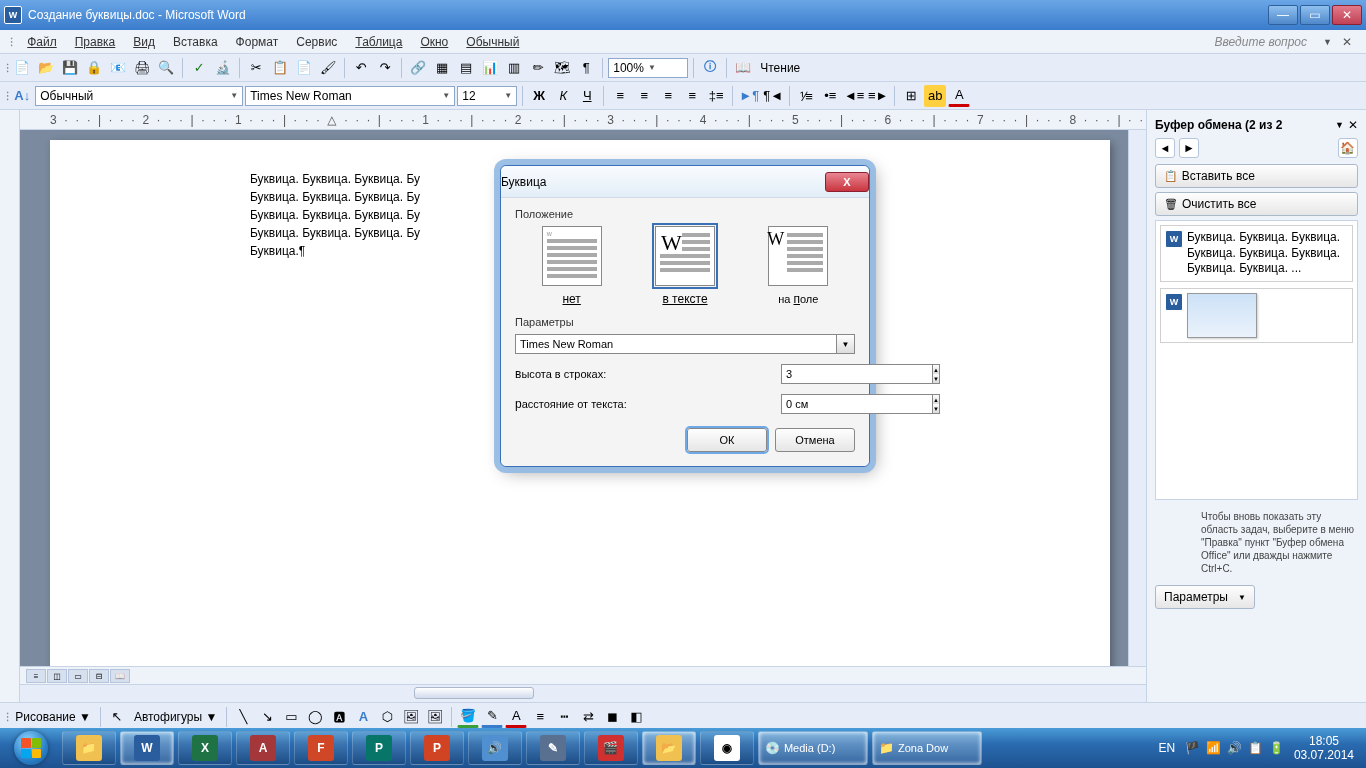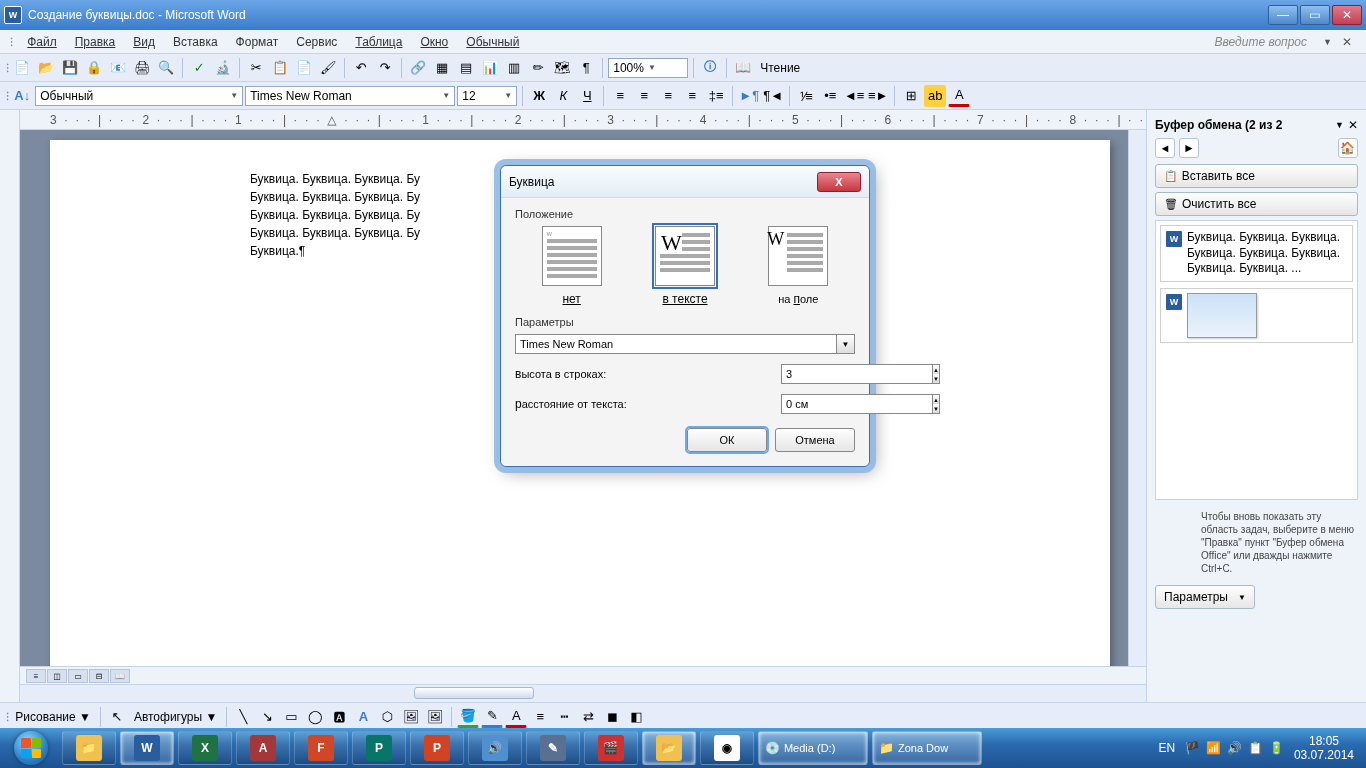--- a/index.html
+++ b/index.html
@@ -45,21 +45,21 @@
 .start-orb { width: 34px; height: 34px; border-radius: 50%; background: radial-gradient(circle at 40% 30%, #8fd4ff, #2a80c8 60%, #145a90); display: grid; grid-template: 1fr 1fr / 1fr 1fr; gap: 1px; padding: 7px; box-shadow: 0 0 5px rgba(0,0,0,.4); }
 .start-orb div { border-radius: 1px; }
 .task-icon { width: 54px; height: 34px; background: linear-gradient(rgba(255,255,255,.15), rgba(0,0,0,.1)); border: 1px solid rgba(255,255,255,.2); border-radius: 3px; display: flex; align-items: center; justify-content: center; cursor: pointer; }
 .task-icon.active { background: linear-gradient(rgba(255,255,255,.35), rgba(255,255,255,.1)); box-shadow: 0 0 4px #fff inset; }
 .app-icon { width: 26px; height: 26px; border-radius: 3px; display: flex; align-items: center; justify-content: center; color: #fff; font-weight: bold; font-size: 12px; }
 .tray { margin-left: auto; display: flex; align-items: center; gap: 10px; color: #fff; font-size: 11px; padding: 0 8px; }
 .tray-time { text-align: center; line-height: 1.2; }
 .tray-icons { display: flex; gap: 6px; font-size: 13px; }
 
 .dialog-overlay { position: absolute; top: 165px; left: 500px; width: 370px; border: 1px solid #3970b8; box-shadow: 0 0 0 6px rgba(146,185,228,.9), 4px 4px 18px rgba(0,0,0,.4); background: #fff; border-radius: 6px; z-index: 50; }
-.dialog-title { height: 32px; background: linear-gradient(#f9fcff, #e3edf7); display: flex; align-items: center; padding: 0 8px; border-radius: 6px 6px 0 0; border-bottom: 1px solid #d0dae8; }
+.dialog-title { height: 32px; background: linear-gradient(#f9fcff, #e3edf7); display: flex; align-items: center; padding: 0 0; border-radius: 6px 6px 0 0; border-bottom: 1px solid #d0dae8; }
 .dialog-close { margin-left: auto; width: 44px; height: 20px; background: linear-gradient(#e98692, #c8353e); border: 1px solid #8a2030; border-radius: 3px; color: #fff; display: flex; align-items: center; justify-content: center; cursor: pointer; font-size: 11px; font-weight: bold; }
 .dialog-body { padding: 10px 14px 14px; background: #f4f4f4; border-radius: 0 0 6px 6px; }
 .group-label { font-size: 11px; color: #333; margin-bottom: 6px; }
 .position-row { display: flex; justify-content: space-around; margin-bottom: 4px; }
 .pos-option { text-align: center; cursor: pointer; }
 .pos-preview { width: 60px; height: 60px; border: 1px solid #888; background: #fff; padding: 6px 4px 4px 4px; position: relative; margin-bottom: 6px; display: flex; flex-direction: column; gap: 3px; }
 .pos-preview.selected { outline: 2px solid #3970b8; outline-offset: 1px; }
 .pos-preview .line { height: 4px; background: #aaa; }
 .pos-preview .w-letter { font-family: "Times New Roman"; font-size: 22px; position: absolute; top: 3px; left: 5px; }
 .pos-label { font-size: 11px; }

